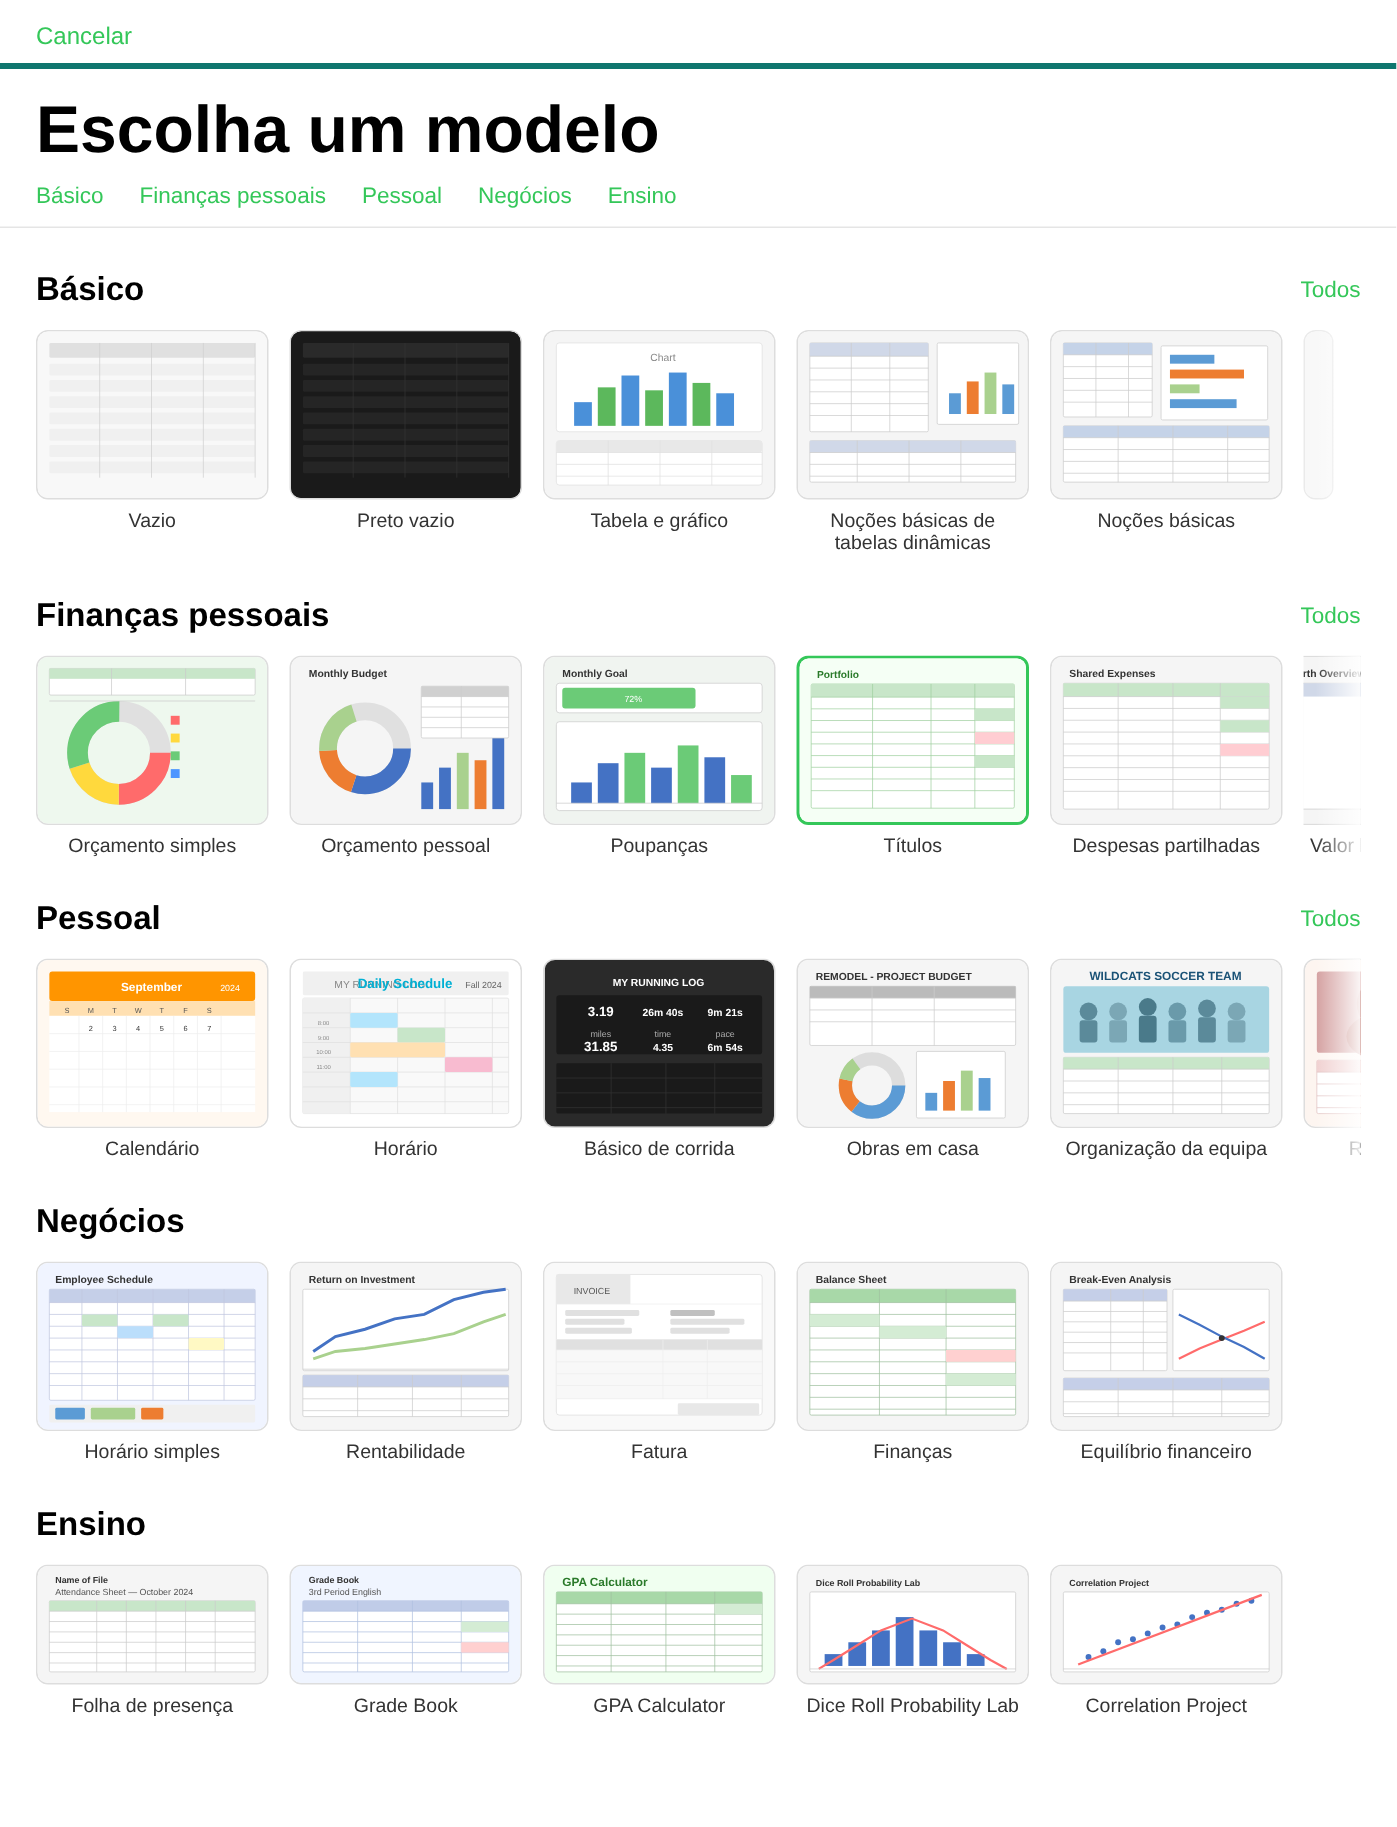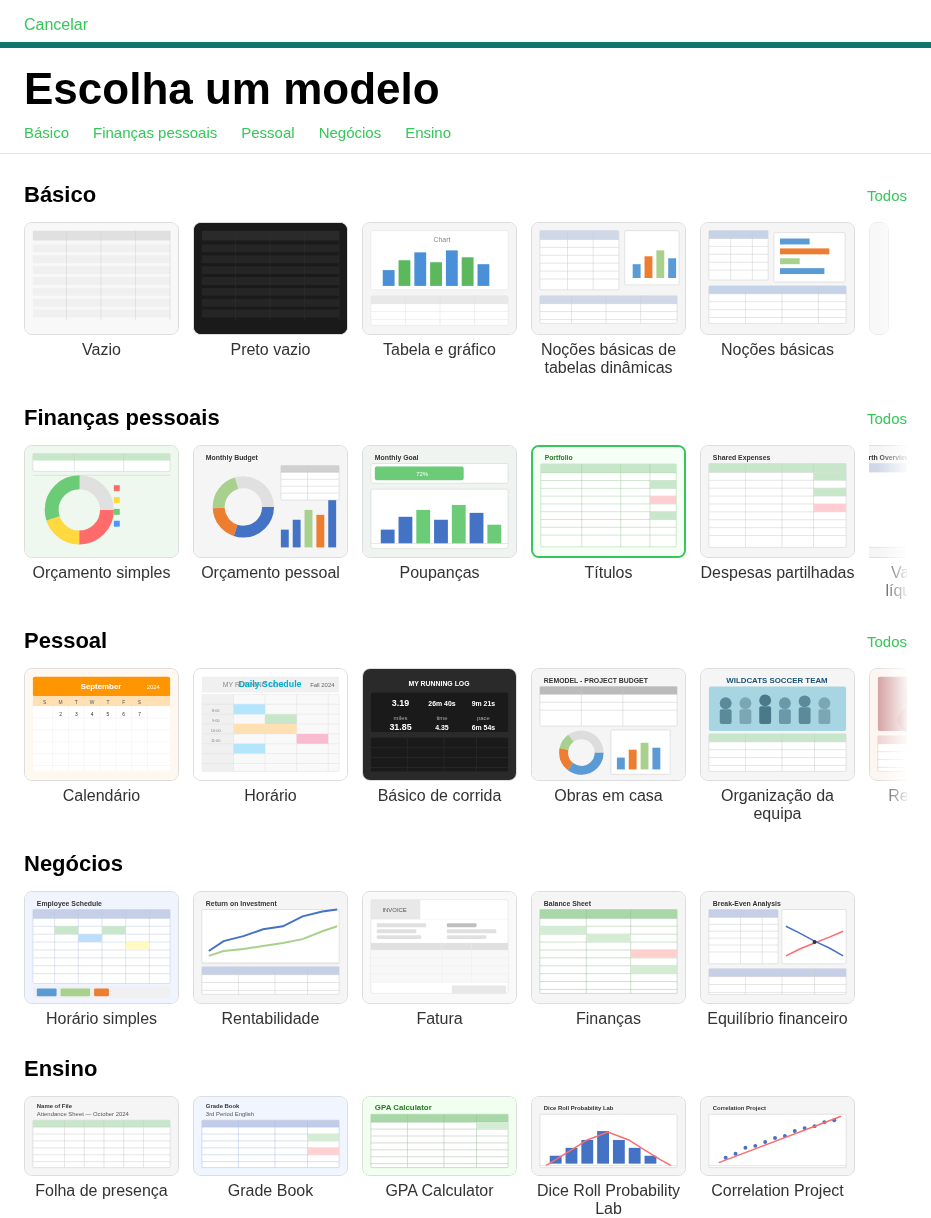--- a/index.html
+++ b/index.html
@@ -7,21 +7,21 @@
       font-family: -apple-system, BlinkMacSystemFont, 'Helvetica Neue', Arial, sans-serif;
       background: #fff;
       color: #000;
       width: 931px;
       min-height: 1218px;
       overflow-x: hidden;
     }
 
     .top-bar {
       padding: 16px 24px 8px 24px;
-      border-bottom: 6px solid #0f766e;
+      border-bottom: 4px solid #0f766e;
     }
 
     .cancel-btn {
       color: #34c759;
       font-size: 16px;
       cursor: pointer;
       background: none;
       border: none;
       padding: 0;
     }
@@ -102,21 +102,21 @@
       justify-content: center;
       position: relative;
     }
 
     .template-thumb.dark-bg {
       background: #1a1a1a;
     }
 
     .template-label {
       margin-top: 6px;
-      font-size: 16px;
+      font-size: 13px;
       text-align: center;
       color: #333;
       max-width: 155px;
     }
 
     
     .row-wrapper {
       position: relative;
       overflow: hidden;
     }

